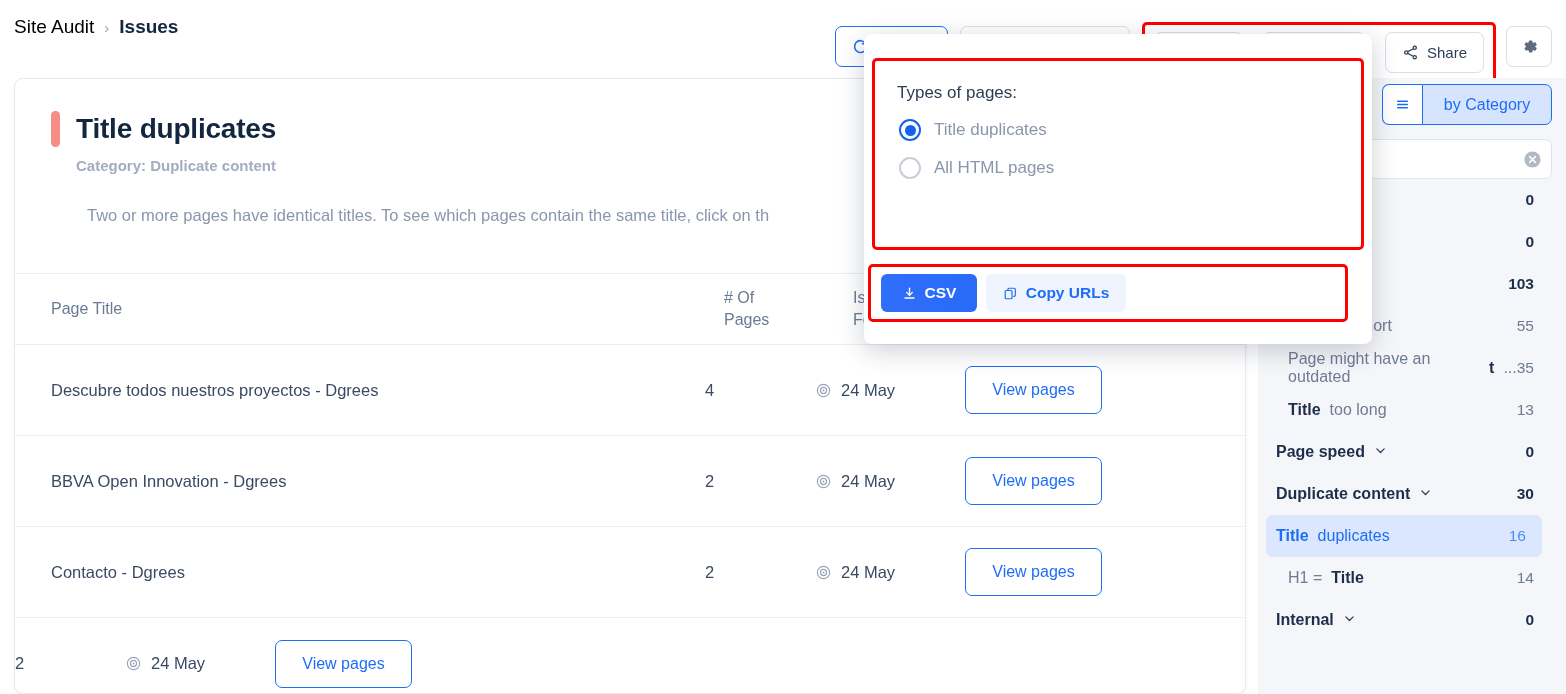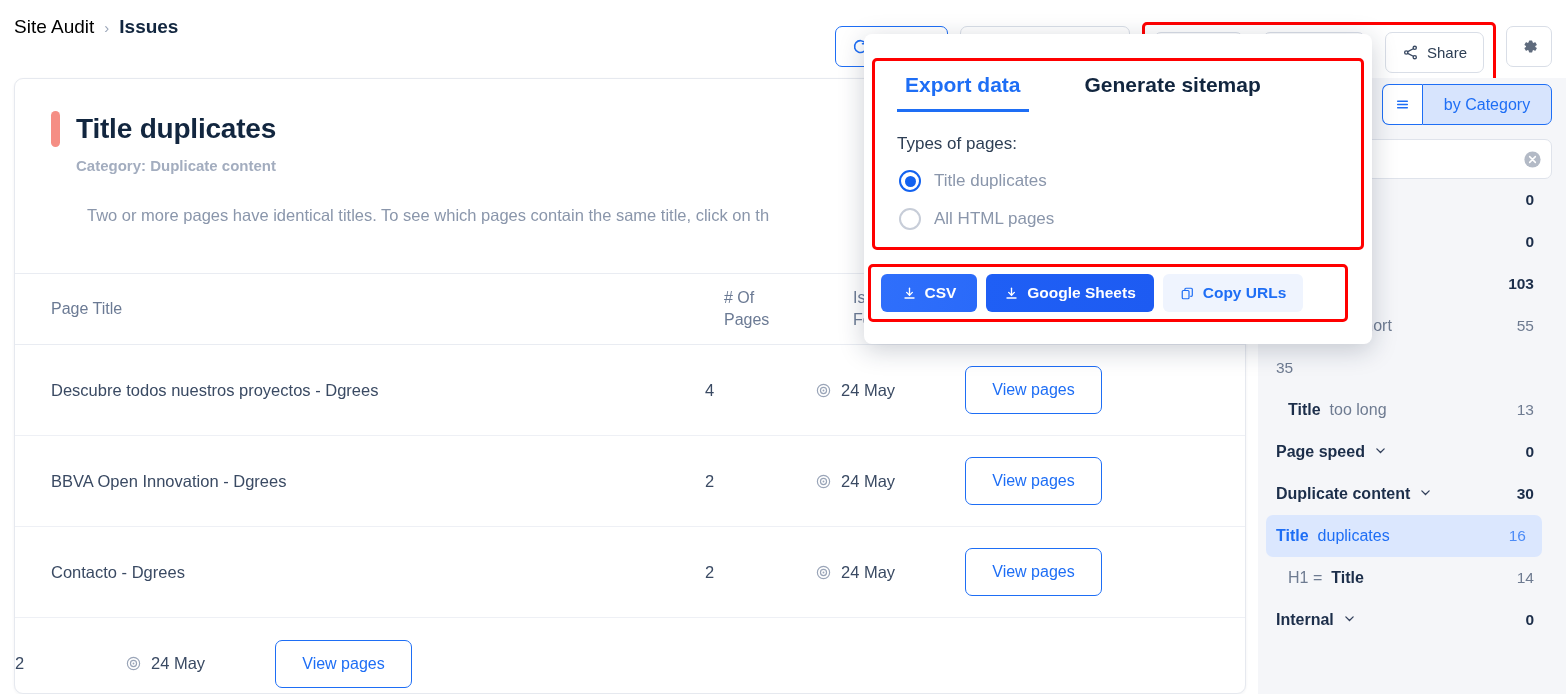--- a/index.html
+++ b/index.html
@@ -351,20 +351,21 @@
                 <path d="M3.5 6l4.5 4.5L12.5 6"></path>
               </svg></span>
           </span>
           <span class="val">103</span>
         </div>
         <div class="srow">
           <span class="lbl sub-lbl"><b>Title</b> too short</span>
           <span class="val mut">55</span>
         </div>
         <div class="srow">
+          <span class="lbl sub-lbl">Page might have an outdated <b>t</b>...</span>
           <span class="val mut">35</span>
         </div>
         <div class="srow">
           <span class="lbl sub-lbl"><b>Title</b> too long</span>
           <span class="val mut">13</span>
         </div>
         <div class="srow">
           <span class="lbl">
             <span class="grp-lbl">Page speed</span>
             <span class="chev"><svg width="13" height="13" viewBox="0 0 16 16" fill="none" stroke="#33415c" stroke-width="1.6" stroke-linecap="round">
@@ -397,24 +398,20 @@
                 <path d="M3.5 6l4.5 4.5L12.5 6"></path>
               </svg></span>
           </span>
           <span class="val">0</span>
         </div>
       </div>
   </div>
 
   <div class="dd">
     <div class="dd-panel">
-      <div class="dd-tabs">
-        <div class="dd-tab active">Export data</div>
-        <div class="dd-tab idle">Generate sitemap</div>
-      </div>
       <div class="dd-sub">Types of pages:</div>
       <div class="radio-row">
         <span class="radio on"></span>
         <span class="radio-lbl">Title duplicates</span>
       </div>
       <div class="radio-row">
         <span class="radio"></span>
         <span class="radio-lbl">All HTML pages</span>
       </div>
     </div>
@@ -423,30 +420,20 @@
       <button class="act csv">
         <span class="ico">
           <svg width="15" height="15" viewBox="0 0 20 20" fill="none" stroke="#fff" stroke-width="1.8" stroke-linecap="round">
             <path d="M10 3v9"></path>
               <path d="M6.2 8.5L10 12.3l3.8-3.8"></path>
               <path d="M4 16h12"></path>
           </svg>
         </span>
         <span>CSV</span>
       </button>
-      <button class="act sheets">
-        <span class="ico">
-          <svg width="15" height="15" viewBox="0 0 20 20" fill="none" stroke="#fff" stroke-width="1.8" stroke-linecap="round">
-            <path d="M10 3v9"></path>
-              <path d="M6.2 8.5L10 12.3l3.8-3.8"></path>
-              <path d="M4 16h12"></path>
-          </svg>
-        </span>
-        <span>Google Sheets</span>
-      </button>
       <button class="act copy">
         <span class="ico">
           <svg width="15" height="15" viewBox="0 0 20 20" fill="none" stroke="#1e6ef5" stroke-width="1.6">
             <rect x="3" y="6" width="9" height="11" rx="1.4"></rect>
               <path d="M6.5 6V4.4A1.4 1.4 0 0 1 7.9 3H15a1.4 1.4 0 0 1 1.4 1.4v8a1.4 1.4 0 0 1-1.4 1.4h-1.3"></path>
           </svg>
         </span>
         <span>Copy URLs</span>
       </button>
     </div>

